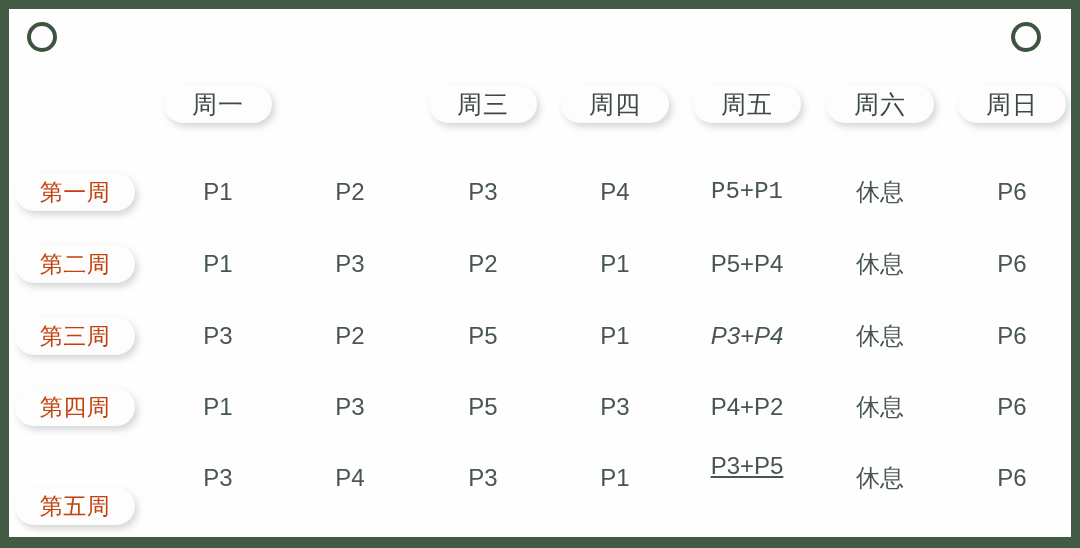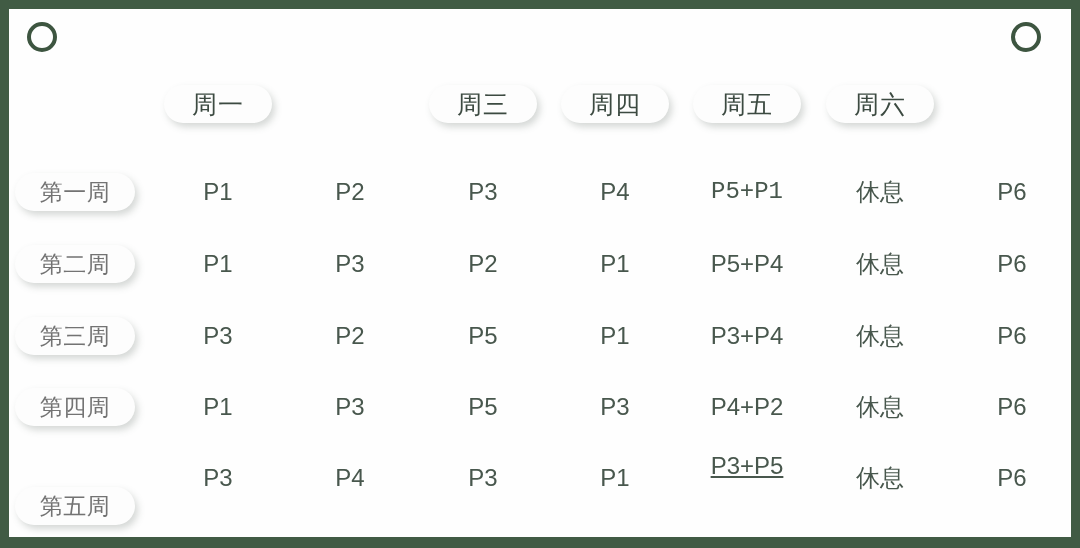--- a/index.html
+++ b/index.html
@@ -74,21 +74,21 @@
     left: 6px;
     height: 38px;
     width: 120px;
     border-radius: 19px;
     background: #fdfdfd;
     box-shadow: 3px 4px 7px rgba(120,130,122,0.30);
     display: flex;
     align-items: center;
     justify-content: center;
     font-size: 23px;
-    color: #737373;
+    color: #c2410c;
     letter-spacing: 0.5px;
     box-sizing: border-box;
   }
 
   
   .cell {
     position: absolute;
     height: 34px;
     line-height: 34px;
     text-align: center;
@@ -105,20 +105,21 @@
 
     <div class="punch-hole left"></div>
     <div class="punch-hole right"></div>
 
     <div class="header-row" id="header-row">
         <div class="day-pill" style="left: 155px;">周一</div>
         <div class="day-pill" style="left: 552px;">周四</div>
         <div class="day-pill" style="left: 420px;">周三</div>
         <div class="day-pill" style="left: 684px;">周五</div>
         <div class="day-pill" style="left: 817px;">周六</div>
+        <div class="day-pill" style="left: 949px;">周日</div>
       </div>
 
     <div id="table-body">
         <div class="week-pill" style="top: 164px;">第一周</div>
         <div class="cell" style="left: 155px; top: 166px; width: 108px;">P1</div>
         <div class="cell" style="left: 287px; top: 166px; width: 108px;">P2</div>
         <div class="cell" style="left: 420px; top: 166px; width: 108px;">P3</div>
         <div class="cell" style="left: 552px; top: 166px; width: 108px;">P4</div>
         <div class="cell" style="left: 684px; top: 166px; width: 108px; font-family: Liberation Mono, monospace;">P5+P1</div>
         <div class="cell" style="left: 817px; top: 166px; width: 108px;">休息</div>
@@ -129,21 +130,21 @@
         <div class="cell" style="left: 420px; top: 238px; width: 108px;">P2</div>
         <div class="cell" style="left: 552px; top: 238px; width: 108px;">P1</div>
         <div class="cell" style="left: 684px; top: 238px; width: 108px;">P5+P4</div>
         <div class="cell" style="left: 817px; top: 238px; width: 108px;">休息</div>
         <div class="cell" style="left: 949px; top: 238px; width: 108px;">P6</div>
         <div class="week-pill" style="top: 308px;">第三周</div>
         <div class="cell" style="left: 155px; top: 310px; width: 108px;">P3</div>
         <div class="cell" style="left: 287px; top: 310px; width: 108px;">P2</div>
         <div class="cell" style="left: 420px; top: 310px; width: 108px;">P5</div>
         <div class="cell" style="left: 552px; top: 310px; width: 108px;">P1</div>
-        <div class="cell" style="left: 684px; top: 310px; width: 108px;">P3+P4</div>
+        <div class="cell" style="left: 684px; top: 310px; width: 108px; font-style: italic;">P3+P4</div>
         <div class="cell" style="left: 817px; top: 310px; width: 108px;">休息</div>
         <div class="cell" style="left: 949px; top: 310px; width: 108px;">P6</div>
         <div class="week-pill" style="top: 379px;">第四周</div>
         <div class="cell" style="left: 155px; top: 381px; width: 108px;">P1</div>
         <div class="cell" style="left: 287px; top: 381px; width: 108px;">P3</div>
         <div class="cell" style="left: 420px; top: 381px; width: 108px;">P5</div>
         <div class="cell" style="left: 552px; top: 381px; width: 108px;">P3</div>
         <div class="cell" style="left: 684px; top: 381px; width: 108px;">P4+P2</div>
         <div class="cell" style="left: 817px; top: 381px; width: 108px;">休息</div>
         <div class="cell" style="left: 949px; top: 381px; width: 108px;">P6</div>

